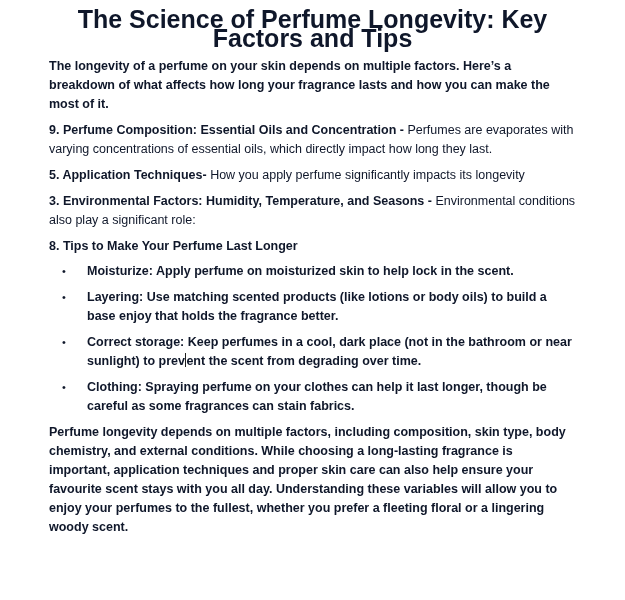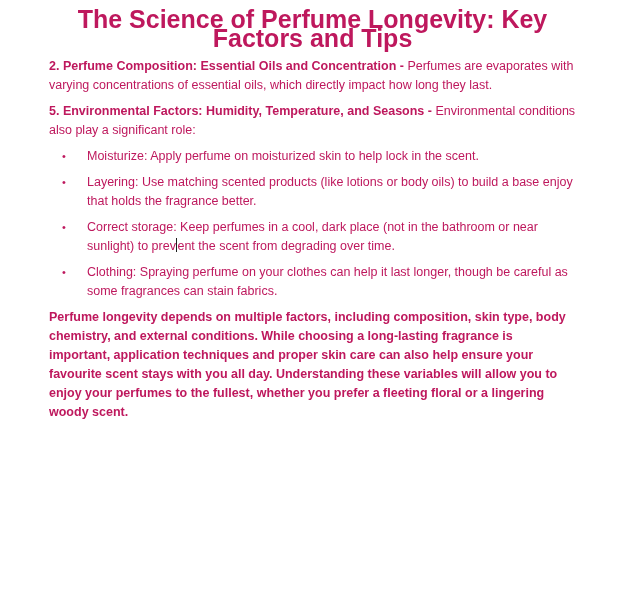--- a/index.html
+++ b/index.html
@@ -11,21 +11,21 @@
     background: #ffffff;
   }
   .page {
     box-sizing: border-box;
     width: 625px;
     height: 600px;
     padding: 10px 49px 0 49px;
     font-family: "Liberation Sans", "DejaVu Sans", sans-serif;
     font-size: 12.5px;
     line-height: 19px;
-    color: #be185d;
+    color: #0f172a;
     -webkit-font-smoothing: antialiased;
   }
   .doc-title {
     font-weight: 700;
     text-align: center;
     margin: 0 0 9px 0;
   }
   p.para {
     margin: 0 0 7px 0;
   }
@@ -43,45 +43,49 @@
     margin: 0 0 7px 0;
   }
   .bullet-marker {
     flex: 0 0 25px;
     padding-left: 13px;
     box-sizing: content-box;
     font-size: 11px;
   }
   .bullet-text {
     flex: 1;
+    font-weight: bold;
   }
   .text-caret {
     display: inline-block;
     width: 1.5px;
     height: 14px;
     background: #1e1e1e;
     vertical-align: -2px;
   }
 </style>
 </head>
 <body>
 
 <div class="page">
 
   <h1 class="doc-title">The Science of Perfume Longevity: Key Factors and Tips</h1>
 
+  <p class="para bold-para">The longevity of a perfume on your skin depends on multiple factors. Here’s a breakdown of what affects how long your fragrance lasts and how you can make the most of it.</p>
 
-  <p class="para"><span class="bold-lead">2. Perfume Composition: Essential Oils and Concentration -</span><span> Perfumes are evaporates with varying concentrations of essential oils, which directly impact how long they last.</span></p>
+  <p class="para"><span class="bold-lead">9. Perfume Composition: Essential Oils and Concentration -</span><span> Perfumes are evaporates with varying concentrations of essential oils, which directly impact how long they last.</span></p>
 
 
 
 
+  <p class="para"><span class="bold-lead">5. Application Techniques-</span><span> How you apply perfume significantly impacts its longevity</span></p>
 
-  <p class="para"><span class="bold-lead">5. Environmental Factors: Humidity, Temperature, and Seasons -</span><span> Environmental conditions also play a significant role:</span></p>
+  <p class="para"><span class="bold-lead">3. Environmental Factors: Humidity, Temperature, and Seasons -</span><span> Environmental conditions also play a significant role:</span></p>
 
+  <p class="tips-heading">8. Tips to Make Your Perfume Last Longer</p>
 
   <div class="bullet-list">
 
     <div class="bullet-item">
       <span class="bullet-marker">•</span>
       <span class="bullet-text">Moisturize: Apply perfume on moisturized skin to help lock in the scent.</span>
     </div>
 
     <div class="bullet-item">
       <span class="bullet-marker">•</span>

